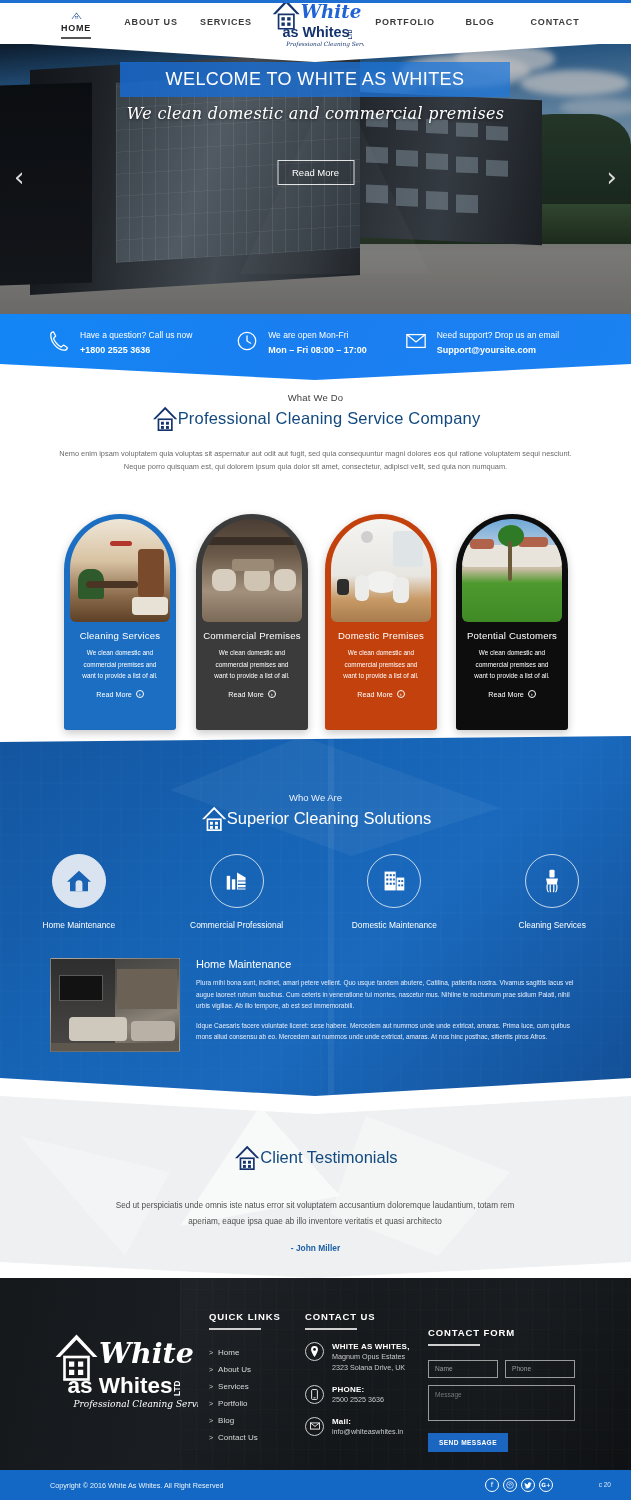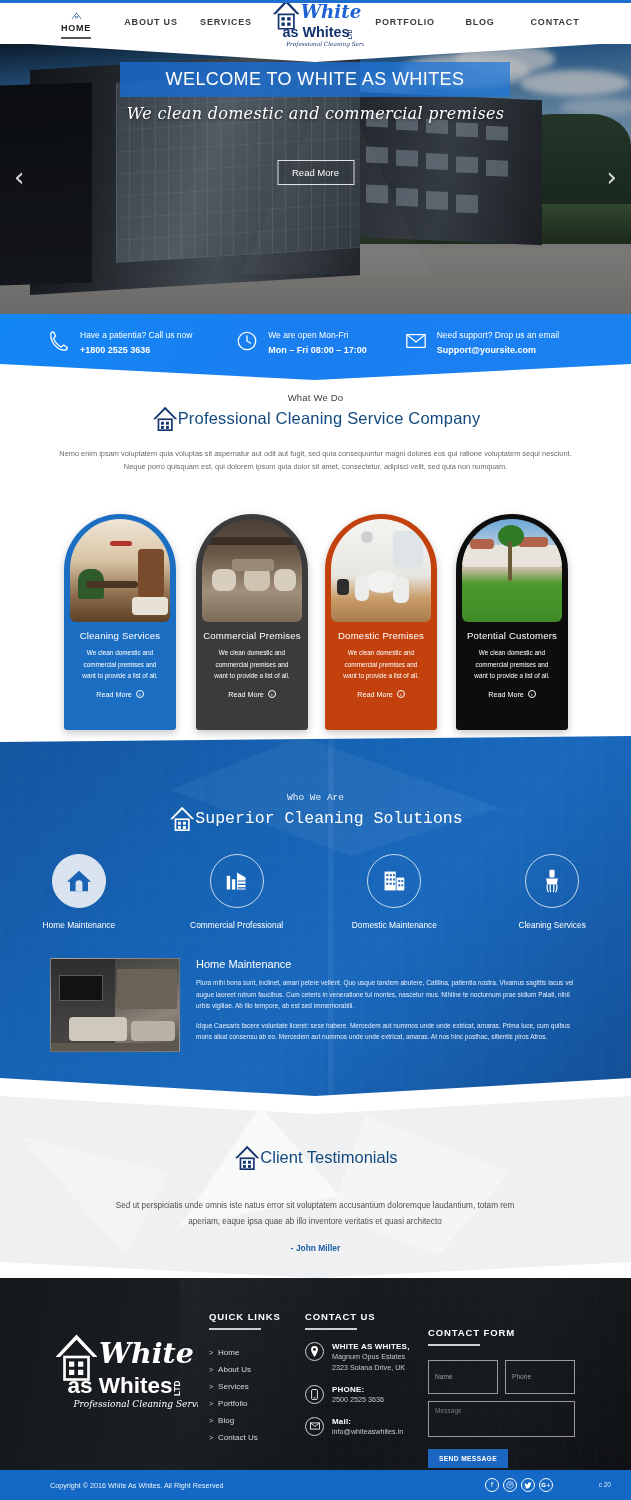--- a/index.html
+++ b/index.html
@@ -174,21 +174,21 @@
     z-index:8; overflow:hidden;
   }
   .who-bg { position:absolute; inset:0; opacity:.16;
     background:
       linear-gradient(90deg, transparent 0 52%, rgba(255,255,255,.35) 52% 53%, transparent 53%),
       repeating-linear-gradient(90deg, rgba(255,255,255,.10) 0 2px, transparent 2px 20px),
       repeating-linear-gradient(0deg, rgba(255,255,255,.07) 0 2px, transparent 2px 26px);
   }
   .who-poly { position:absolute; left:170px; top:0; width:330px; height:120px;
     background:rgba(255,255,255,.05); clip-path:polygon(40% 0,100% 60%,55% 100%,0 45%);}
-  .who-head { position:absolute; top:56px; left:0; width:631px; text-align:center;font-family:Liberation Mono, monospace; }
+  .who-head { position:absolute; top:56px; left:0; width:631px; text-align:center; }
   .who-eyebrow { font-size:9.5px; color:#eaf2fb; }
   .who-title-row { display:flex; align-items:center; justify-content:center; margin-top:2px;}
   .who-title-row .hlogo { width:30px; height:26px; margin-right:-3px; }
   .who-title { font-size:16.5px; color:#ffffff; }
 
   .svcs { position:absolute; top:118px; left:0; width:631px; display:flex; }
   .svc { flex:1; display:flex; flex-direction:column; align-items:center; cursor:pointer;}
   .svc-circ { width:54px; height:54px; border-radius:50%; border:1px solid rgba(255,255,255,.75);
               display:flex; align-items:center; justify-content:center; }
   .svc.active .svc-circ { background:#d9e4f0; border-color:#d9e4f0; }
@@ -244,21 +244,21 @@
   .fcu { position:absolute; left:305px; top:1311px; width:118px; z-index:7;}
   .cu-row { display:flex; gap:8px; margin-top:12px; align-items:flex-start; }
   .cu-ic { width:19px; height:19px; flex:0 0 19px; border-radius:50%; border:1px solid #cfcfcf;
            display:flex; align-items:center; justify-content:center; }
   .cu-b { color:#fff; }
   .cu-h { font-size:8px; font-weight:700; letter-spacing:.2px; }
   .cu-l { font-size:7.2px; color:#c9c9c9; line-height:11px; }
   .fform { position:absolute; left:428px; top:1311px; width:155px; z-index:7;margin-top:16px;}
   .ff-row { display:flex; gap:7px; margin-top:14px; }
   .ff-in { height:18px; background:transparent; border:1px solid #9a9a9a; color:#9a9a9a;
-           font-size:6.6px; padding:16px 6px; font-family:"Liberation Sans", sans-serif; }
+           font-size:6.6px; padding:0 6px; font-family:"Liberation Sans", sans-serif; }
   .ff-in::placeholder { color:#9a9a9a; }
   .ff-name { width:70px; } .ff-phone { width:70px; }
   .ff-msg { width:147px; height:36px; margin-top:7px; background:transparent; border:1px solid #9a9a9a;
             color:#9a9a9a; font-size:6.6px; padding:5px 6px; resize:none; font-family:"Liberation Sans", sans-serif;}
   .ff-btn { margin-top:8px; background:#1b66c0; color:#fff; border:none; font-size:6.6px;
             font-weight:700; letter-spacing:.4px; padding:6px 11px; cursor:pointer;
             font-family:"Liberation Sans", sans-serif;}
 
   
   .bottombar { position:absolute; top:1470px; left:0; width:631px; height:30px;
@@ -365,21 +365,21 @@
     </div>
   </div>
 
   <div class="cbar">
     <div class="cbar-inner">
       <div class="cbar-col c-a">
         <svg class="cb-ic" viewBox="0 0 24 24">
           <path d="M6 2c-1.6 0-3 1.5-3 3.2 0 8.5 7.3 16.8 15 16.8 1.7 0 3-1.4 3-3l-4-2.6-2.6 2.3C11.6 17 7.5 12.9 6 9.2L8.4 6.6 6 2z" fill="none" stroke="#fff" stroke-width="1.4" stroke-linejoin="round"></path>
         </svg>
         <div class="cb-txt">
-          <div class="cb-t1">Have a patientia? Call us now</div>
+          <div class="cb-t1">Have a question? Call us now</div>
           <div class="cb-t2">+1800 2525 3636</div>
         </div>
       </div>
       <div class="cbar-col c-b">
         <svg class="cb-ic" viewBox="0 0 24 24">
           <circle cx="12" cy="12" r="9.5" fill="none" stroke="#fff" stroke-width="1.4"></circle>
           <path d="M12 6.5V12l4 2.4" fill="none" stroke="#fff" stroke-width="1.4" stroke-linecap="round"></path>
         </svg>
         <div class="cb-txt">
           <div class="cb-t1">We are open Mon-Fri</div>

